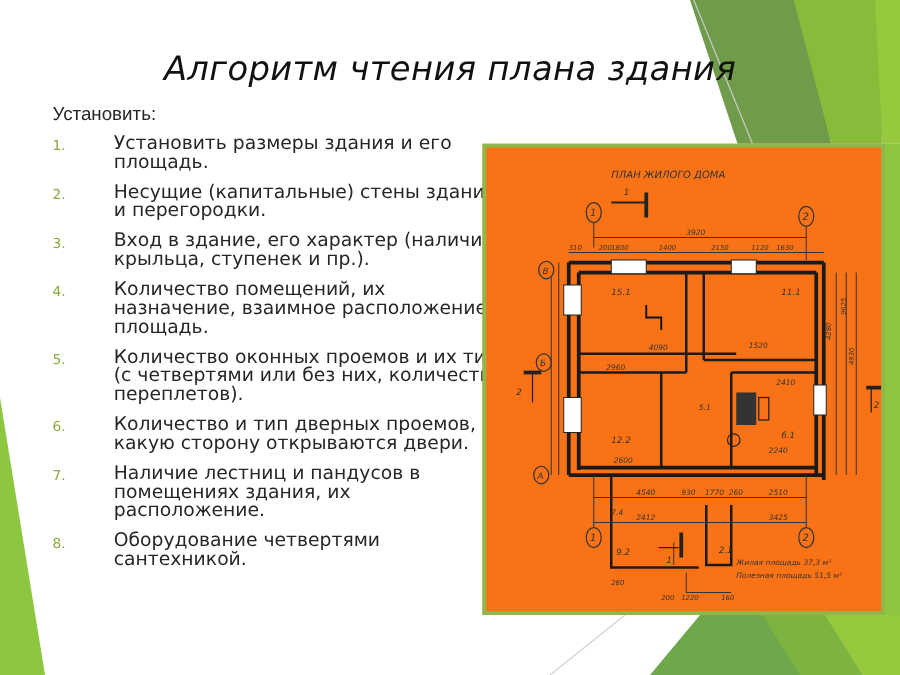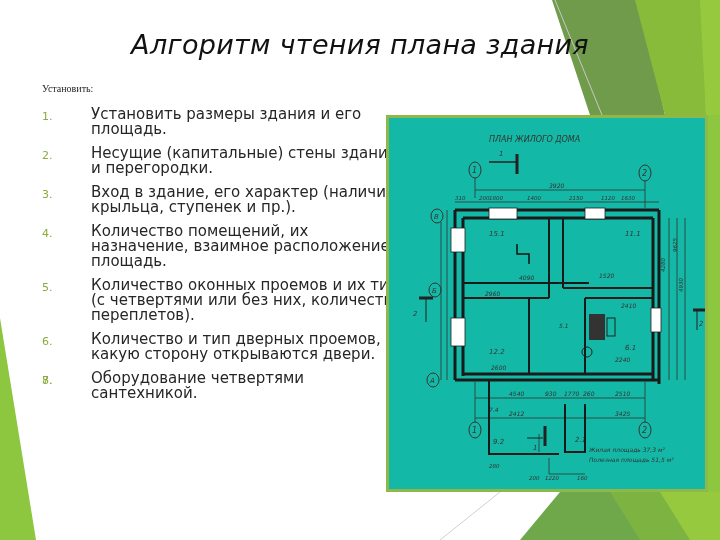--- a/index.html
+++ b/index.html
@@ -1,24 +1,24 @@
 <!DOCTYPE html>
 <html><head>
   <meta charset="utf-8">
   <style>
     html, body { margin: 0; padding: 0; }
     body { width: 720px; height: 540px; position: relative; overflow: hidden; background: #ffffff; font-family: "DejaVu Sans", sans-serif; }
     .deco { position: absolute; left: 0; top: 0; width: 720px; height: 540px; pointer-events: none; }
-    .title { position: absolute; left: 0; top: 29px; width: 720px; text-align: center; font-family: "DejaVu Sans", sans-serif; font-style: italic; font-size: 27px; color: #111; letter-spacing: 0.3px; }
+    .title { position: absolute; left: 0; top: 40px; width: 720px; text-align: center; font-family: "DejaVu Sans", sans-serif; font-style: italic; font-size: 27px; color: #111; letter-spacing: 0.3px; }
     .title span { display: inline-block; transform: translateX(0px); }
-    .intro { position: absolute; left: 42px; top: 83px; font-size: 10px; color: #262626; font-family: Liberation Serif, serif; }
+    .intro { position: absolute; left: 42px; top: 83px; font-size: 15px; color: #262626; font-family: Liberation Sans, sans-serif; }
     .list { position: absolute; left: 42px; top: 107px; width: 360px; margin: 0; padding: 0; list-style: none; }
     .list li { position: relative; padding-left: 49px; font-size: 15px; line-height: 15px; color: #262626; margin-bottom: 9px; font-family: "DejaVu Sans", sans-serif; }
     .list li .num { position: absolute; left: 0; top: 2px; font-size: 11px; color: #8aab3c; font-family: "DejaVu Sans", sans-serif; }
-    .frame { position: absolute; left: 386px; top: 115px; width: 316px; height: 371px; border: 3px solid #8fb84a; background: #14b8a6; }
+    .frame { position: absolute; left: 386px; top: 115px; width: 316px; height: 371px; border: 3px solid #8fb84a; background: #f97316; }
     .frame svg { position: absolute; left: 0; top: 0; }
     .plan-text { font-family: "DejaVu Sans", sans-serif; font-style: italic; fill: #333; }
   </style>
 </head>
 <body>
 
 <svg class="deco" viewBox="0 0 720 540" xmlns="http://www.w3.org/2000/svg">
 
   <polygon points="552,0 640,0 665,115 590,115" fill="#6f9b4b"></polygon>
 
@@ -41,21 +41,21 @@
 
 <div class="intro">Установить:</div>
 
 <ol class="list">
   <li><span class="num">1.</span><span>Установить размеры здания и его площадь.</span></li>
   <li><span class="num">2.</span><span>Несущие (капитальные) стены здания и перегородки.</span></li>
   <li><span class="num">3.</span><span>Вход в здание, его характер (наличие крыльца, ступенек и пр.).</span></li>
   <li><span class="num">4.</span><span>Количество помещений, их назначение, взаимное расположение, площадь.</span></li>
   <li><span class="num">5.</span><span>Количество оконных проемов и их тип (с четвертями или без них, количество переплетов).</span></li>
   <li><span class="num">6.</span><span>Количество и тип дверных проемов, в какую сторону открываются двери.</span></li>
-  <li><span class="num">7.</span></li>
+  <li><span class="num">7.</span><span>Наличие лестниц и пандусов в помещениях здания, их расположение.</span></li>
   <li><span class="num">8.</span><span>Оборудование четвертями сантехникой.</span></li>
 </ol>
 
 <div class="frame">
   <svg width="316" height="371" viewBox="0 0 316 371" xmlns="http://www.w3.org/2000/svg">
 
     <text class="plan-text" x="100" y="24" font-size="8">ПЛАН ЖИЛОГО ДОМА</text>
 
     <line x1="100" y1="44" x2="128" y2="44" stroke="#222" stroke-width="1.5"></line>
     <line x1="128" y1="36" x2="128" y2="56" stroke="#222" stroke-width="3"></line>

